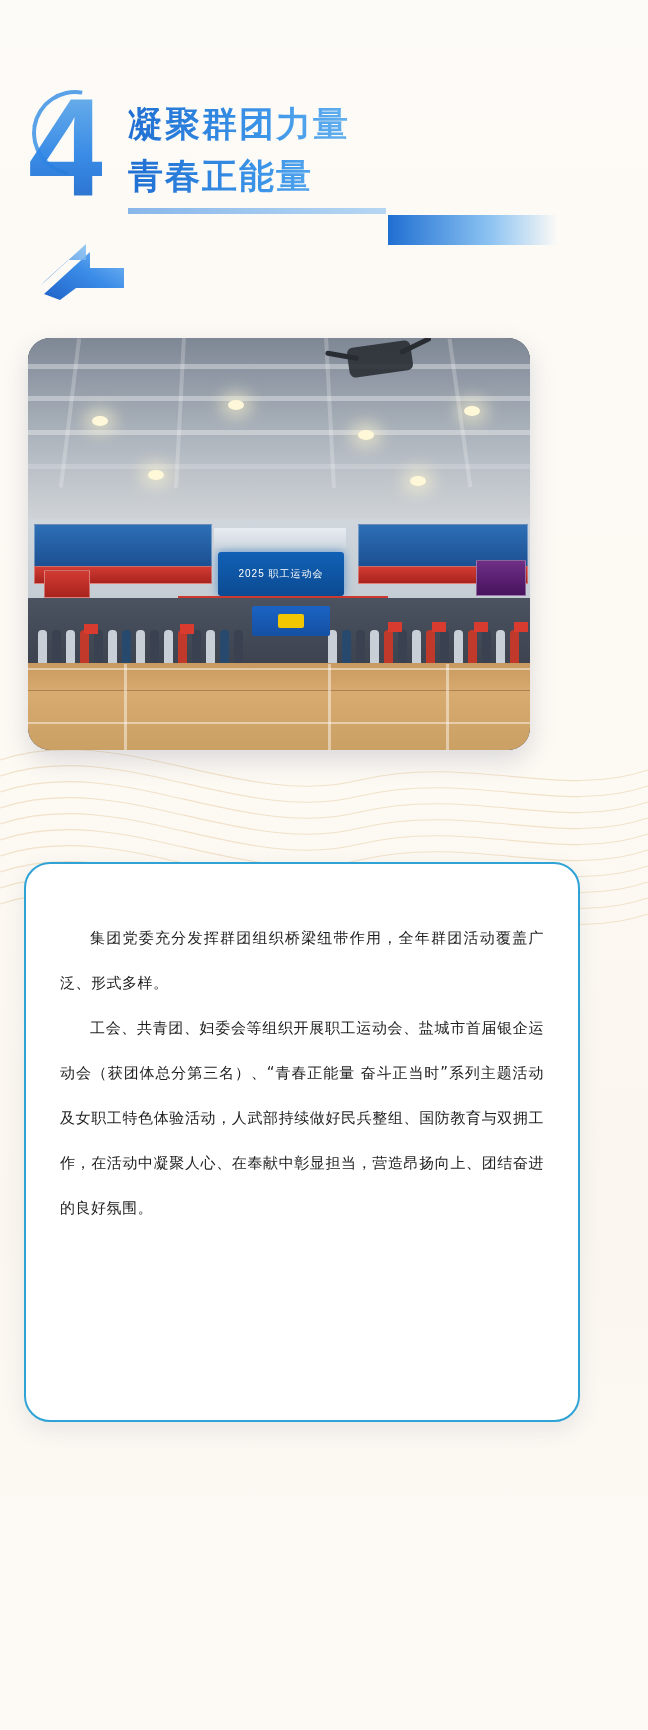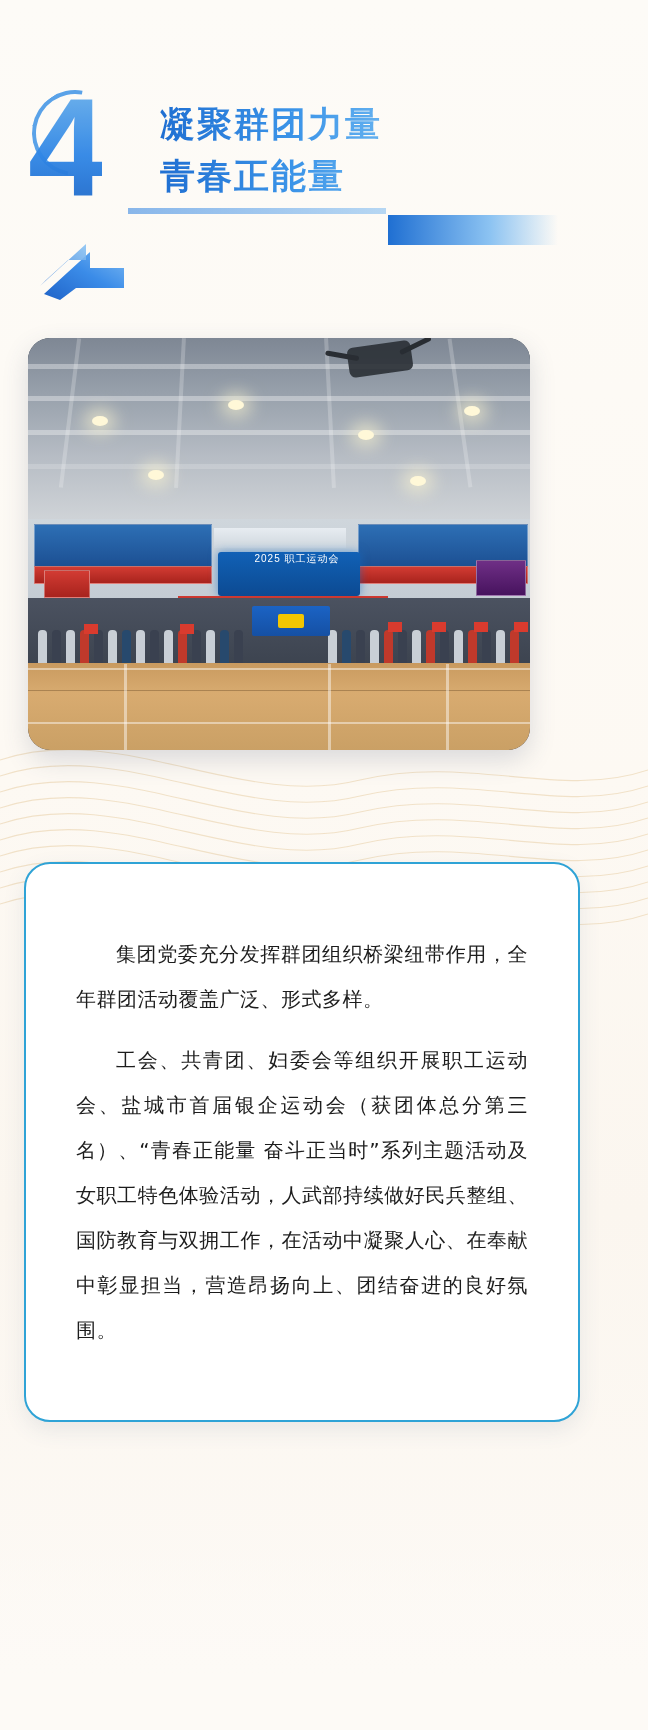--- a/index.html
+++ b/index.html
@@ -66,21 +66,20 @@
     border: 4px solid #3e93e6;
     border-right-color: transparent;
     border-bottom-color: transparent;
     transform: rotate(-35deg);
     opacity: .85;
   }
   .title-lines {
     position: absolute;
     left: 128px;
     top: 38px;
-    margin-left: 32px;
   }
   .title-line {
     font-size: 35px;
     line-height: 52px;
     font-weight: 700;
     letter-spacing: 2px;
     color: #1d6fd0;
     background: linear-gradient(90deg, #1f6fd2 0%, #3b94e8 60%, #63b0ef 100%);
     -webkit-background-clip: text;
     background-clip: text;
@@ -181,25 +180,24 @@
     background: linear-gradient(180deg,#d23b33 0%, #a8231d 100%);
   }
   .stage-screen {
     position:absolute;
     left: 190px; top: 214px;
     width: 126px; height: 44px;
     background: linear-gradient(180deg,#1161b6 0%, #0c4a92 100%);
     border-radius: 3px;
     color: #fff;
     font-size: 10px;
-    display:flex; justify-content:center;
+    display:flex; align-items:center; justify-content:center;
     letter-spacing: 1px;
     text-align:center;
     box-shadow: 0 0 10px rgba(20,110,200,.6);
-    padding-left: 16px;
   }
   .red-skirt {
     position:absolute;
     left: 150px; top: 258px; width: 210px; height: 18px;
     background: linear-gradient(180deg,#cf3a32 0%, #a4211b 100%);
   }
   
   .ph-crowd {
     position:absolute; left:0; top:63%; width:100%; height:16%;
     background: linear-gradient(180deg,#4b5260 0%, #3d4450 100%);
@@ -250,22 +248,22 @@
     width: 556px;
     height: 560px;
     border: 2px solid #2fa3d6;
     border-radius: 26px;
     background: #ffffff;
     box-shadow: 0 8px 22px rgba(60,90,130,.10);
     box-sizing: border-box;
     padding: 52px 34px 40px 34px;
   }
   .card p {
-    margin: 16px;
-    font-size: 20px;
+    margin: 0;
+    font-size: 15px;
     line-height: 45px;
     color: #1d1d1d;
     text-align: justify;
     text-indent: 2em;
     letter-spacing: .5px;
     font-family: "DejaVu Sans", "Liberation Sans", sans-serif;
   }
   .card p + p { margin-top: 0; }
 
   .bottom-fade {

